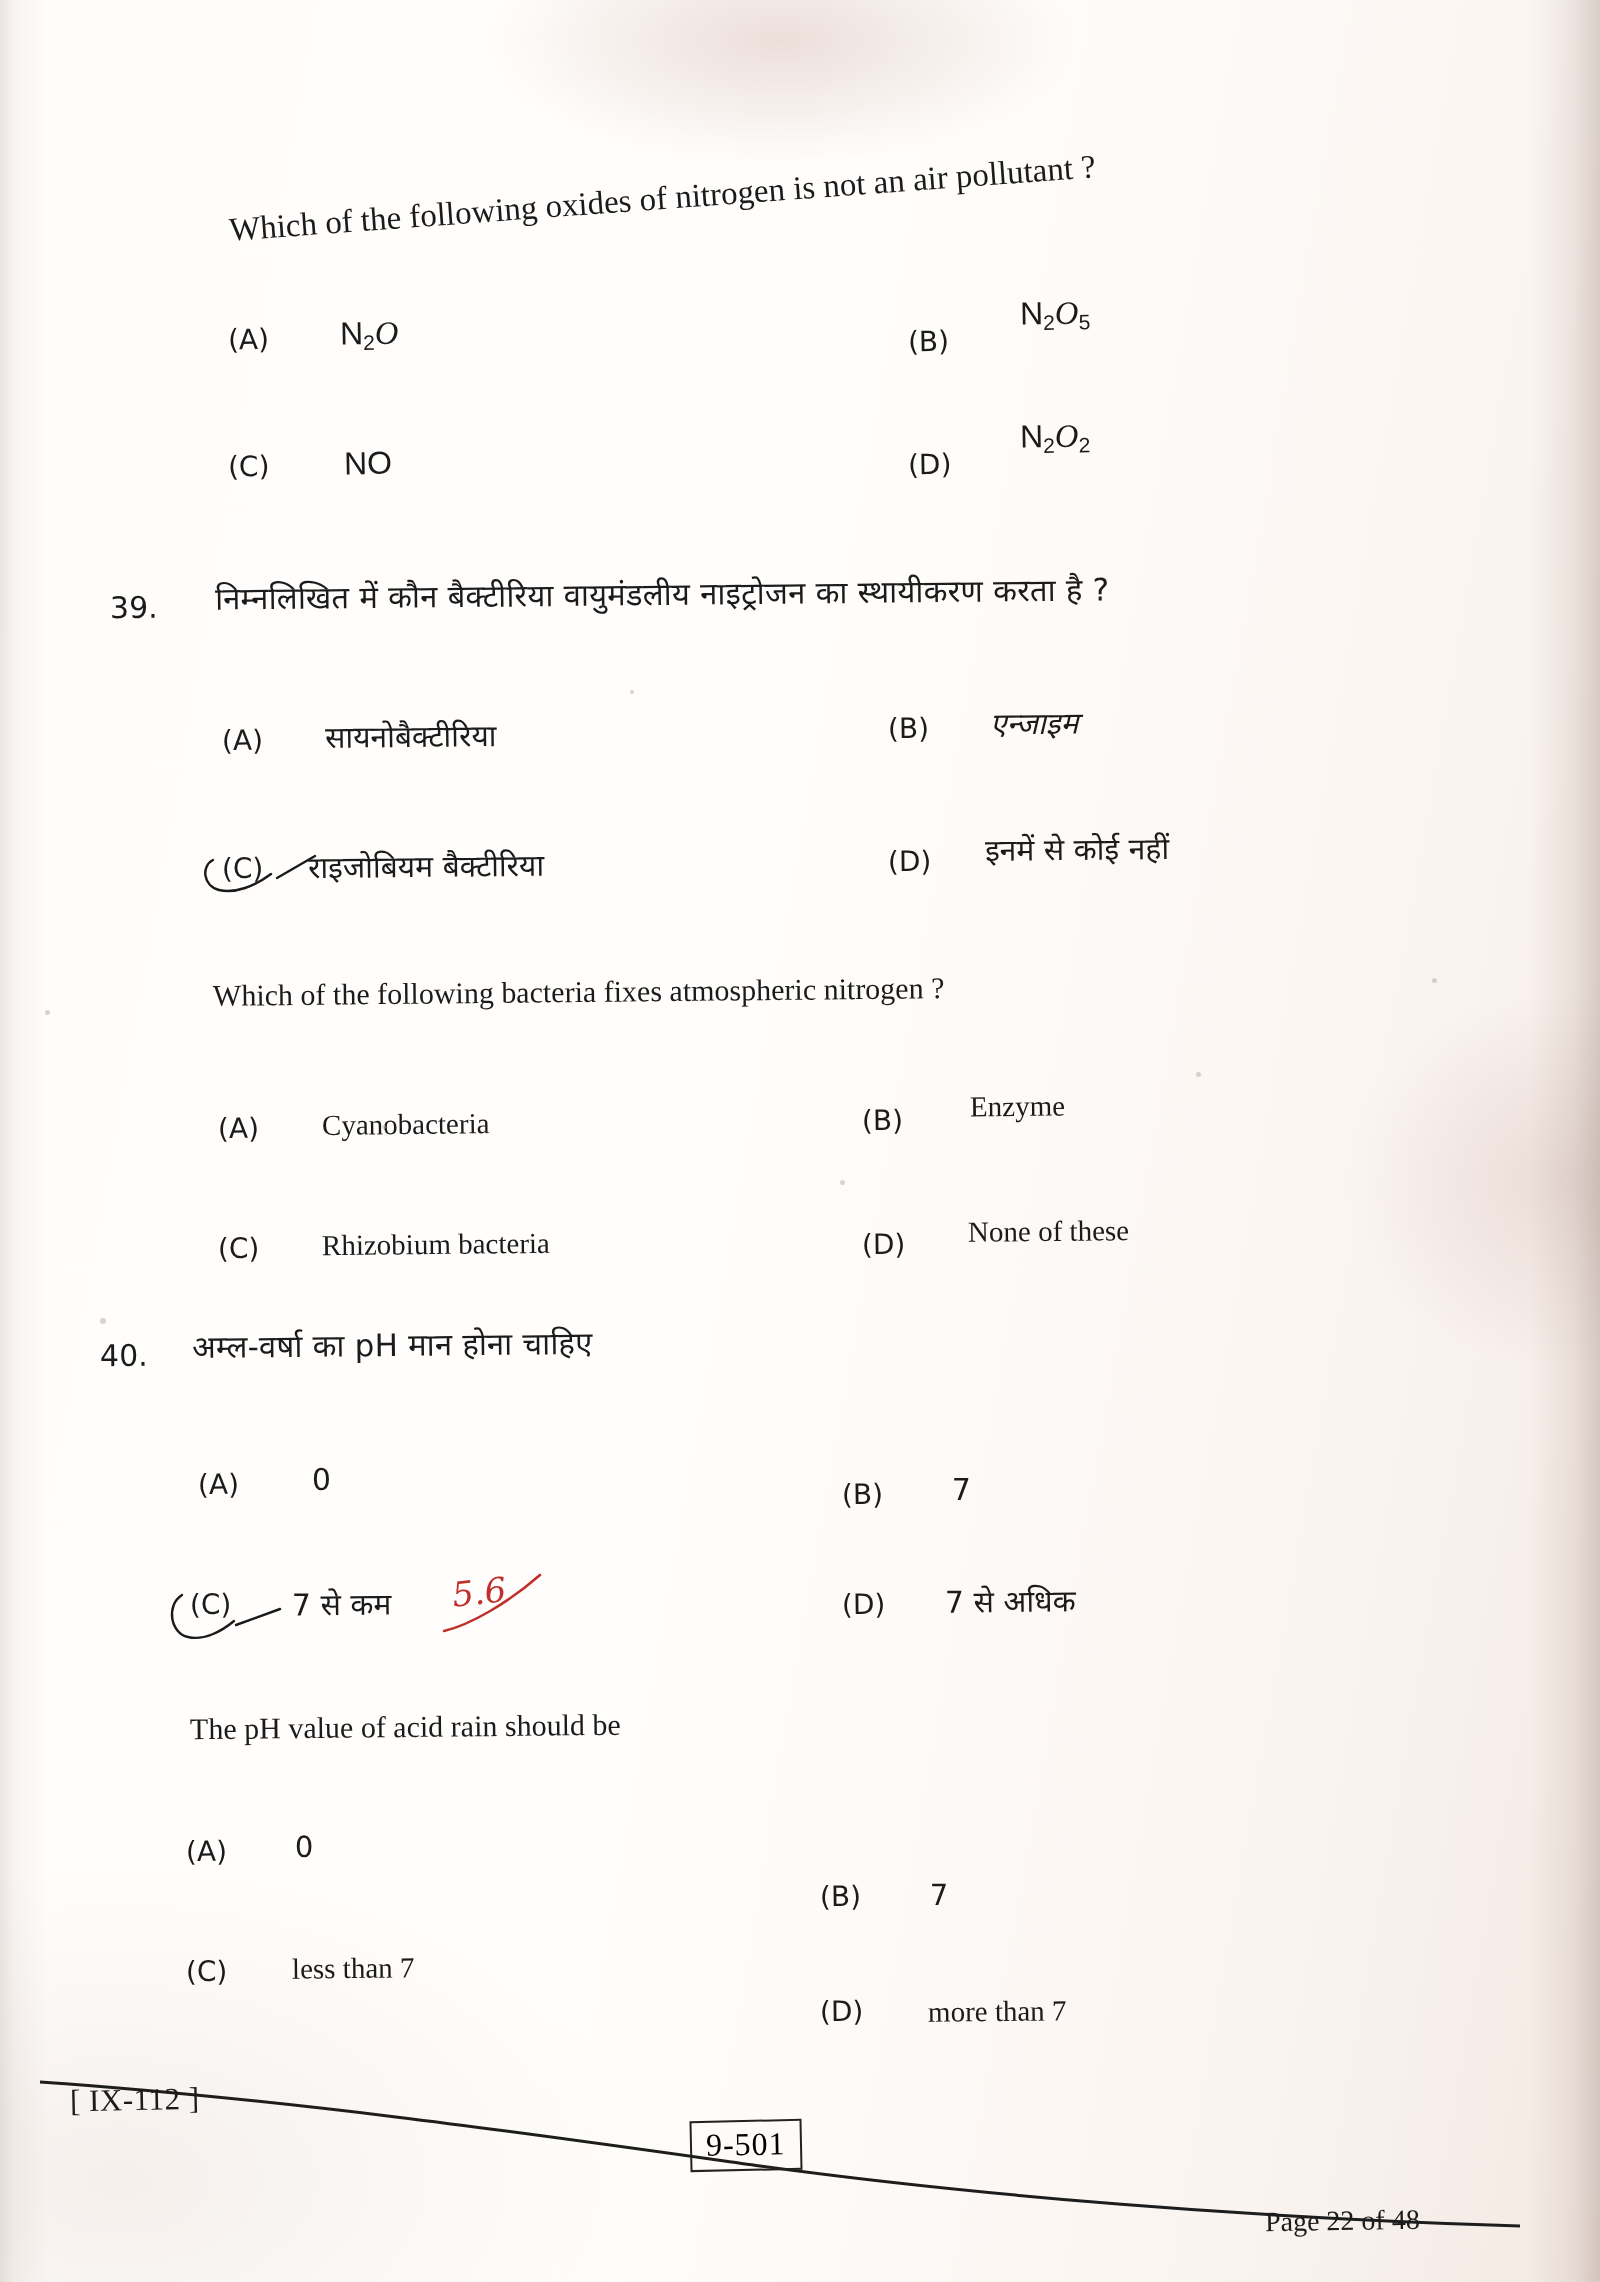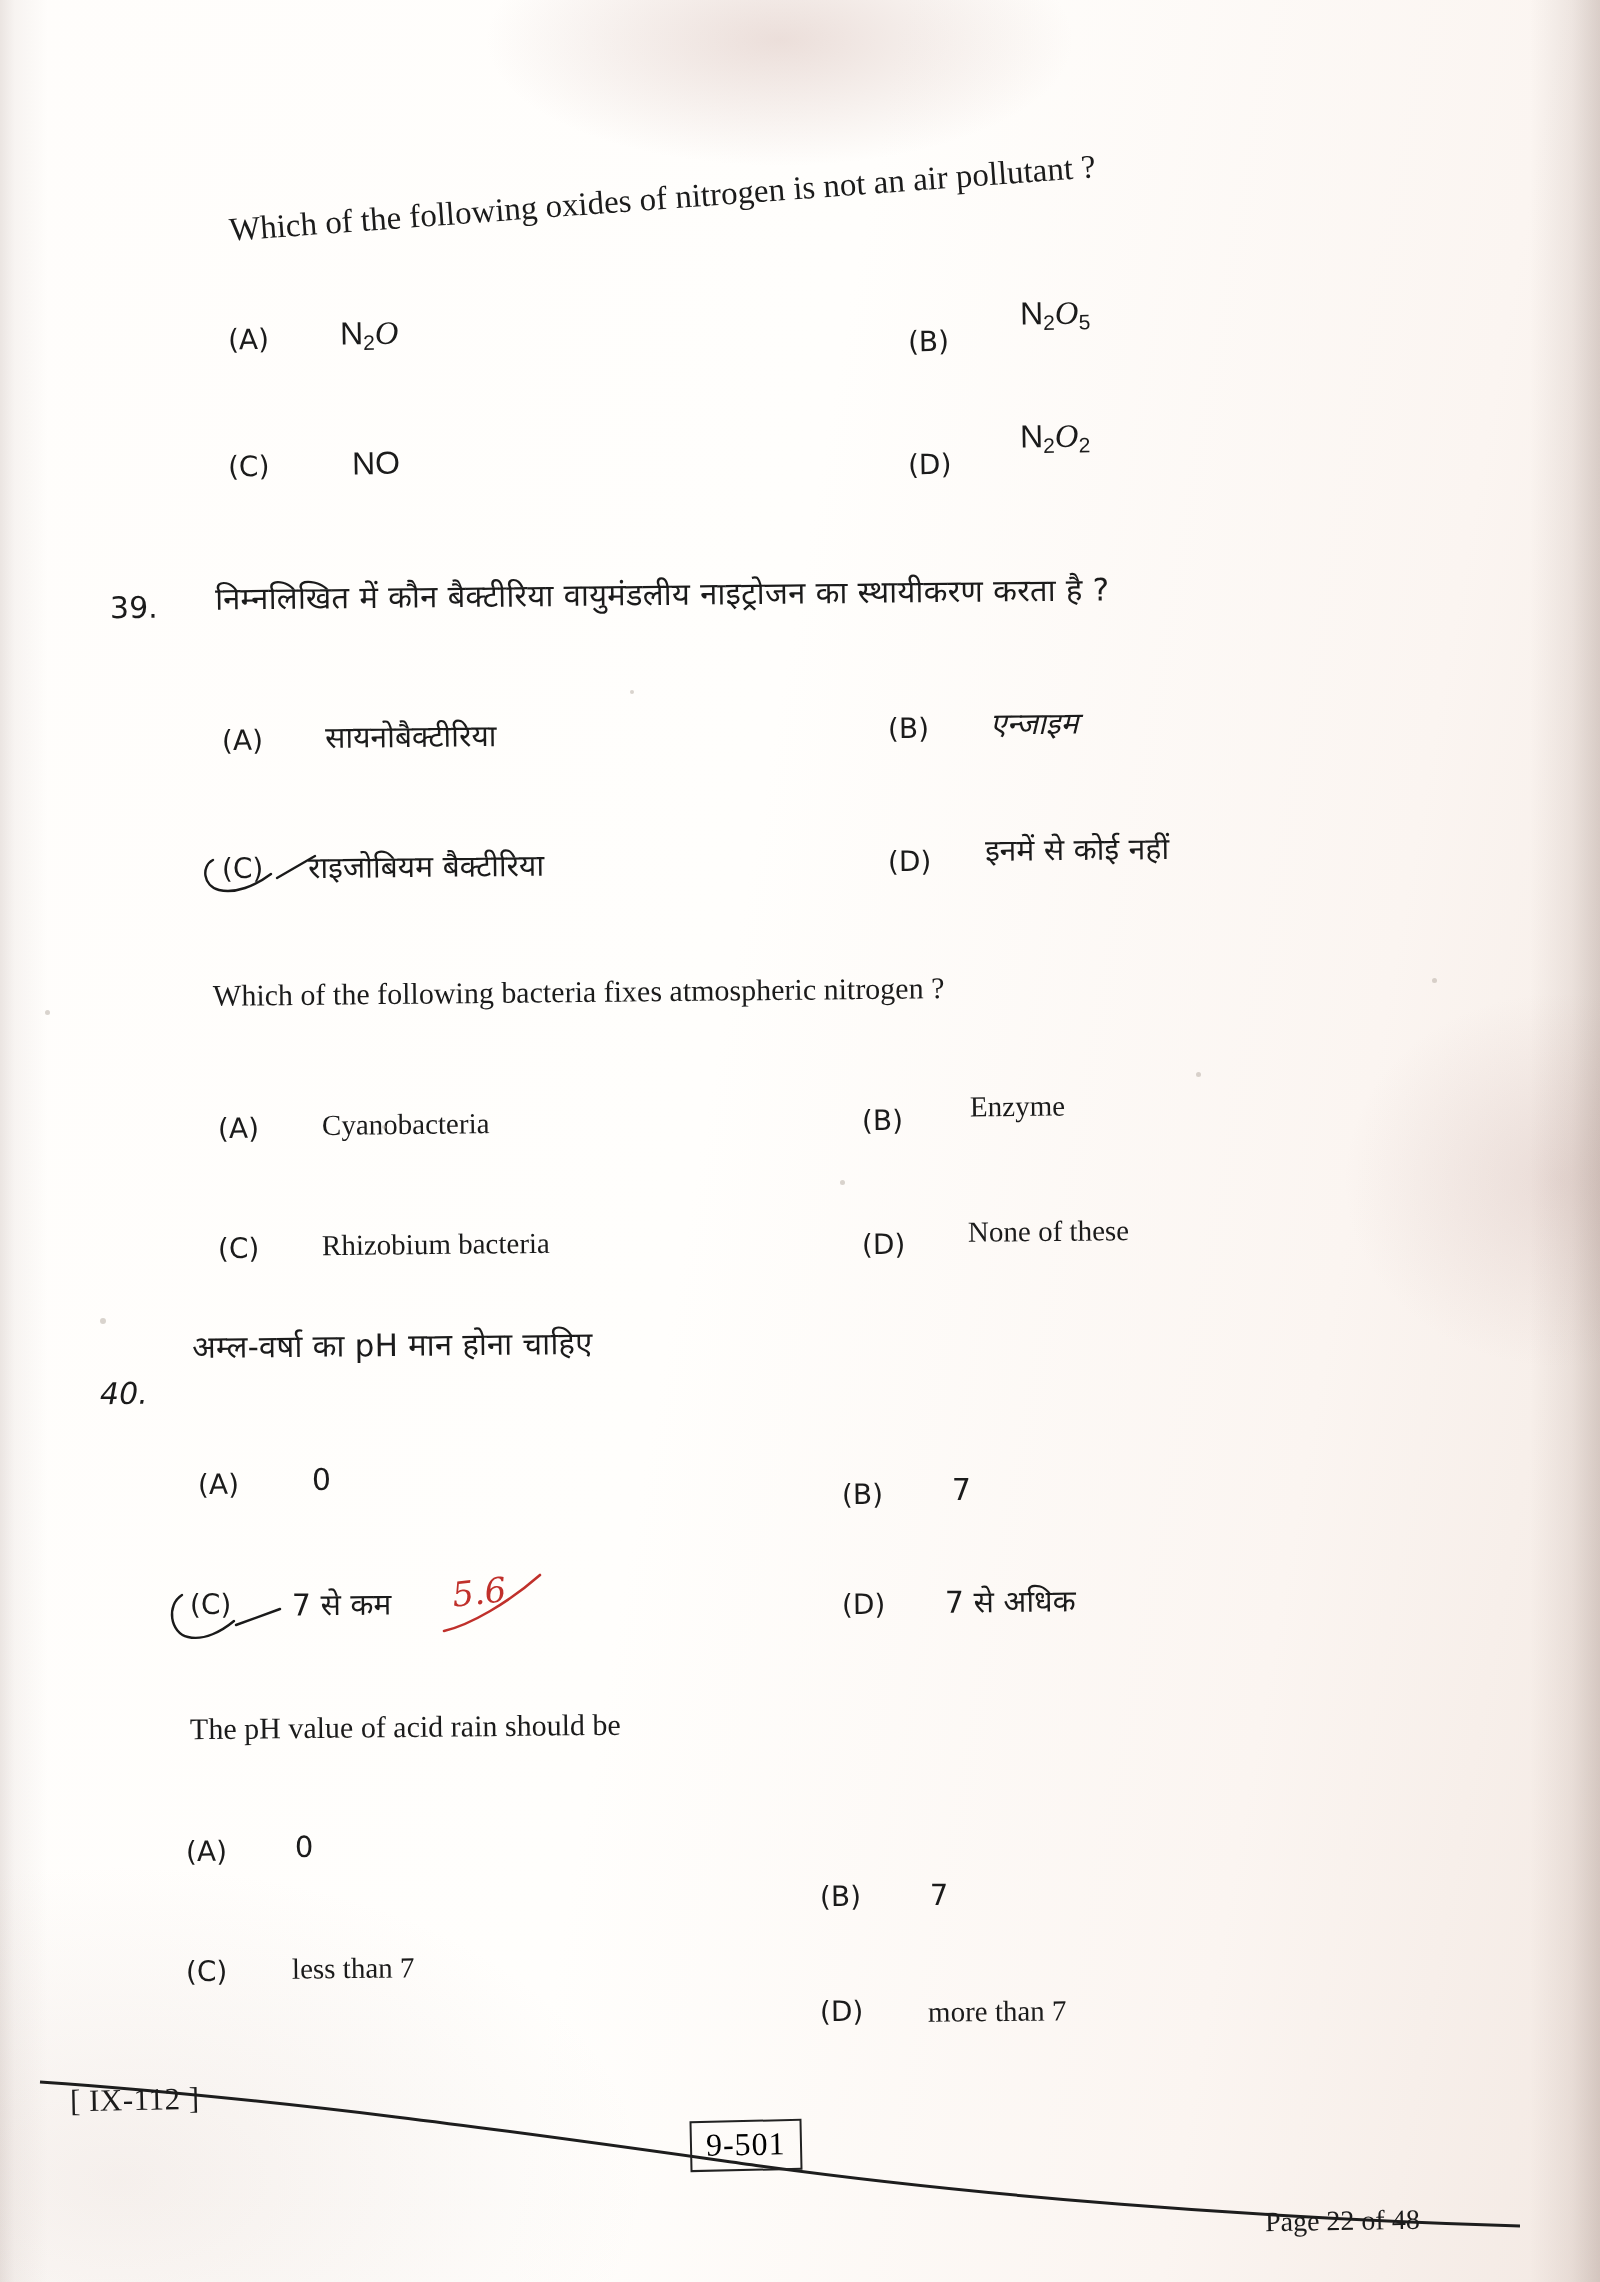--- a/index.html
+++ b/index.html
@@ -123,21 +123,21 @@
   <div class="txt formula sk3" style="left:340px; top:315px;">
     N<sub>2</sub><span class="it">O</span>
   </div>
 
   <div class="txt sans opt-label sk3" style="left:908px; top:325px;">(B)</div>
   <div class="txt formula sk3" style="left:1020px; top:295px;">
     N<sub>2</sub><span class="it">O</span><sub>5</sub>
   </div>
 
   <div class="txt sans opt-label sk3" style="left:228px; top:450px;">(C)</div>
-  <div class="txt formula sk3" style="left:352px; top:445px;">
+  <div class="txt formula sk3" style="left:344px; top:445px;">
     NO
   </div>
 
   <div class="txt sans opt-label sk3" style="left:908px; top:448px;">(D)</div>
   <div class="txt formula sk3" style="left:1020px; top:418px;">
     N<sub>2</sub><span class="it">O</span><sub>2</sub>
   </div>
 
   <div class="txt sans qnum sk4" style="left:110px; top:590px;text-align:center;">39.</div>
   <div class="txt hin qtext-hin sk4" style="left:215px; top:572px;">निम्नलिखित में कौन बैक्टीरिया वायुमंडलीय नाइट्रोजन का स्थायीकरण करता है ?</div>
@@ -166,21 +166,21 @@
 
   <div class="txt sans opt-label sk4" style="left:862px; top:1104px;">(B)</div>
   <div class="txt eng opt-text-eng sk4" style="left:970px; top:1090px;">Enzyme</div>
 
   <div class="txt sans opt-label sk4" style="left:218px; top:1232px;">(C)</div>
   <div class="txt eng opt-text-eng sk4" style="left:322px; top:1228px;">Rhizobium bacteria</div>
 
   <div class="txt sans opt-label sk4" style="left:862px; top:1228px;">(D)</div>
   <div class="txt eng opt-text-eng sk4" style="left:968px; top:1215px;">None of these</div>
 
-  <div class="txt sans qnum sk4" style="left:100px; top:1376px;font-style:italic;">40.</div>
+  <div class="txt sans qnum sk4" style="left:100px; top:1338px;">40.</div>
   <div class="txt hin qtext-hin sk4" style="left:192px; top:1323px;">अम्ल-वर्षा का pH मान होना चाहिए</div>
 
   <div class="txt sans opt-label sk4" style="left:198px; top:1468px;">(A)</div>
   <div class="txt sans opt-text-hin sk4" style="left:312px; top:1462px;">0</div>
 
   <div class="txt sans opt-label sk4" style="left:842px; top:1478px;">(B)</div>
   <div class="txt sans opt-text-hin sk4" style="left:952px; top:1472px;">7</div>
 
   <div class="txt sans opt-label sk4" style="left:190px; top:1588px;">(C)</div>
   <div class="txt hin opt-text-hin sk4" style="left:292px; top:1583px;">7 से कम</div>

